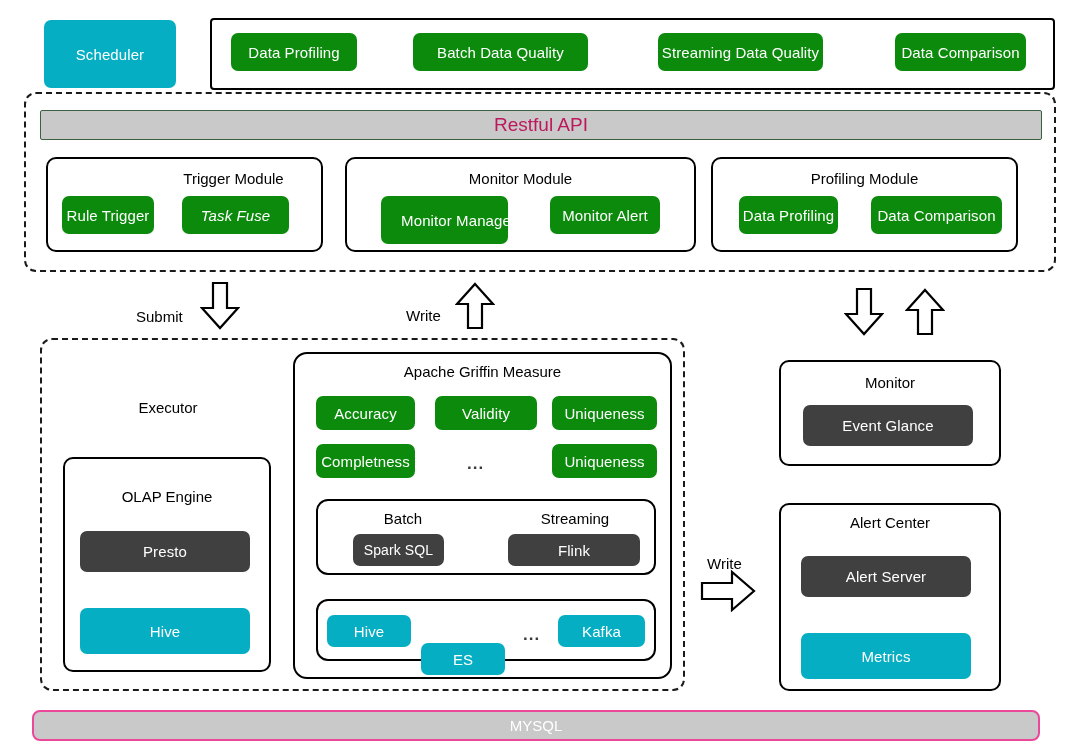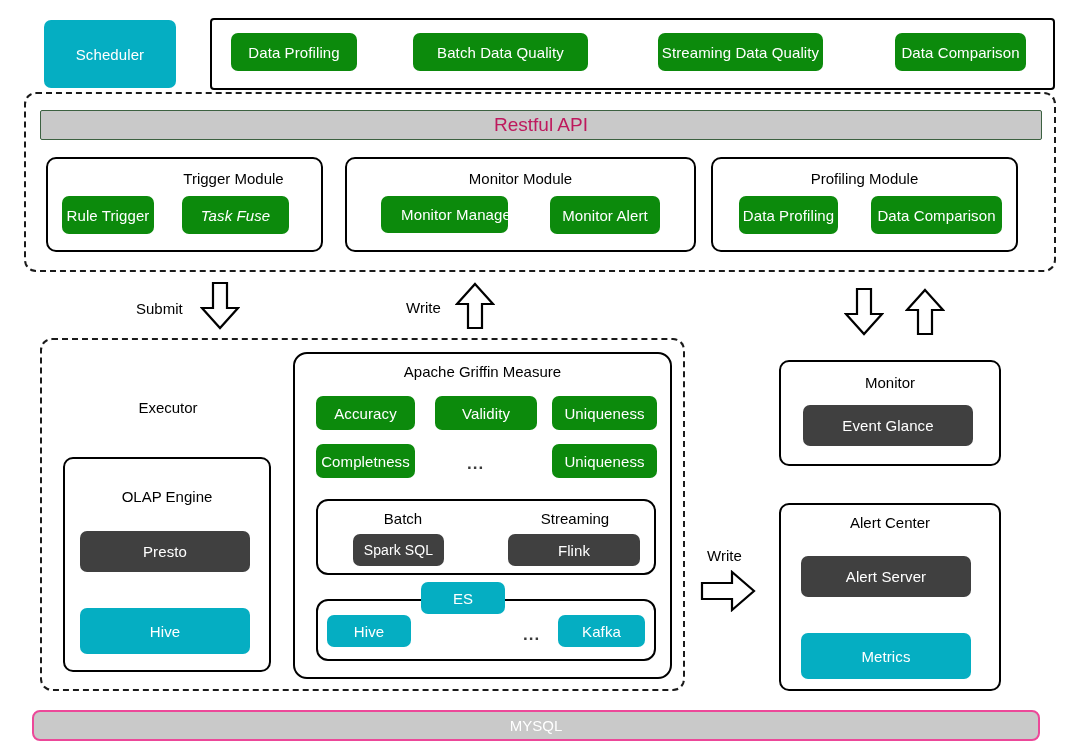--- a/index.html
+++ b/index.html
@@ -51,20 +51,21 @@
     text-align: center;
     white-space: nowrap;
     line-height: 1;
   }
   .plainlabel {
     position: absolute;
     font-size: 15px;
     color: #000000;
     white-space: nowrap;
     line-height: 1;
+    margin-top: 8px;
   }
   .ellipsis {
     position: absolute;
     font-size: 17px;
     font-weight: bold;
     color: #3a3a3a;
     letter-spacing: 1px;
     line-height: 1;
   }
 
@@ -111,21 +112,21 @@
 
   <div class="apibar" style="left:40px; top:110px; width:1002px; height:30px;">Restful API</div>
 
   <div class="box" style="left:46px; top:157px; width:277px; height:95px;"></div>
   <div class="grouplabel" style="left:46px; top:171px; width:303px;margin-left:36px;">Trigger Module</div>
   <div class="chip green" style="left:62px; top:196px; width:92px; height:38px;">Rule Trigger</div>
   <div class="chip green" style="left:182px; top:196px; width:107px; height:38px;font-style:italic;">Task Fuse</div>
 
   <div class="box" style="left:345px; top:157px; width:351px; height:95px;"></div>
   <div class="grouplabel" style="left:345px; top:171px; width:351px;">Monitor Module</div>
-  <div class="chip green" style="left:381px; top:196px; width:127px; height:37px;padding-left:23px;">Monitor Manage</div>
+  <div class="chip green" style="left:381px; top:196px; width:127px; height:48px;padding-left:23px;">Monitor Manage</div>
   <div class="chip green" style="left:550px; top:196px; width:110px; height:38px;">Monitor Alert</div>
 
   <div class="box" style="left:711px; top:157px; width:307px; height:95px;"></div>
   <div class="grouplabel" style="left:711px; top:171px; width:307px;">Profiling Module</div>
   <div class="chip green" style="left:739px; top:196px; width:99px; height:38px;">Data Profiling</div>
   <div class="chip green" style="left:871px; top:196px; width:131px; height:38px;">Data Comparison</div>
 
   <div class="plainlabel" style="left:136px; top:301px;">Submit</div>
   <div class="arrow" style="left:200px; top:282px;">
     <svg width="40" height="48" viewBox="0 0 40 48">
@@ -180,21 +181,21 @@
   <div class="chip green" style="left:552px; top:444px; width:105px; height:34px;">Uniqueness</div>
 
   <div class="box" style="left:316px; top:499px; width:340px; height:76px; border-radius:12px;"></div>
   <div class="grouplabel" style="left:353px; top:511px; width:100px;">Batch</div>
   <div class="grouplabel" style="left:520px; top:511px; width:110px;">Streaming</div>
   <div class="chip blue" style="left:353px; top:534px; width:91px; height:32px; font-size:14px;">Spark SQL</div>
   <div class="chip blue" style="left:508px; top:534px; width:132px; height:32px;">Flink</div>
 
   <div class="box" style="left:316px; top:599px; width:340px; height:62px; border-radius:12px;"></div>
   <div class="chip teal" style="left:327px; top:615px; width:84px; height:32px;">Hive</div>
-  <div class="chip teal" style="left:421px; top:582px; width:84px; height:32px;">ES</div>
+  <div class="chip teal" style="left:421px; top:643px; width:84px; height:32px;">ES</div>
   <div class="ellipsis" style="left:523px; top:626px;">...</div>
   <div class="chip teal" style="left:558px; top:615px; width:87px; height:32px;">Kafka</div>
 
   <div class="box" style="left:779px; top:360px; width:222px; height:106px;"></div>
   <div class="grouplabel" style="left:779px; top:375px; width:222px;">Monitor</div>
   <div class="chip blue" style="left:803px; top:405px; width:170px; height:41px;">Event Glance</div>
 
   <div class="box" style="left:779px; top:503px; width:222px; height:188px;"></div>
   <div class="grouplabel" style="left:779px; top:515px; width:222px;">Alert Center</div>
   <div class="chip blue" style="left:801px; top:556px; width:170px; height:41px;">Alert Server</div>

